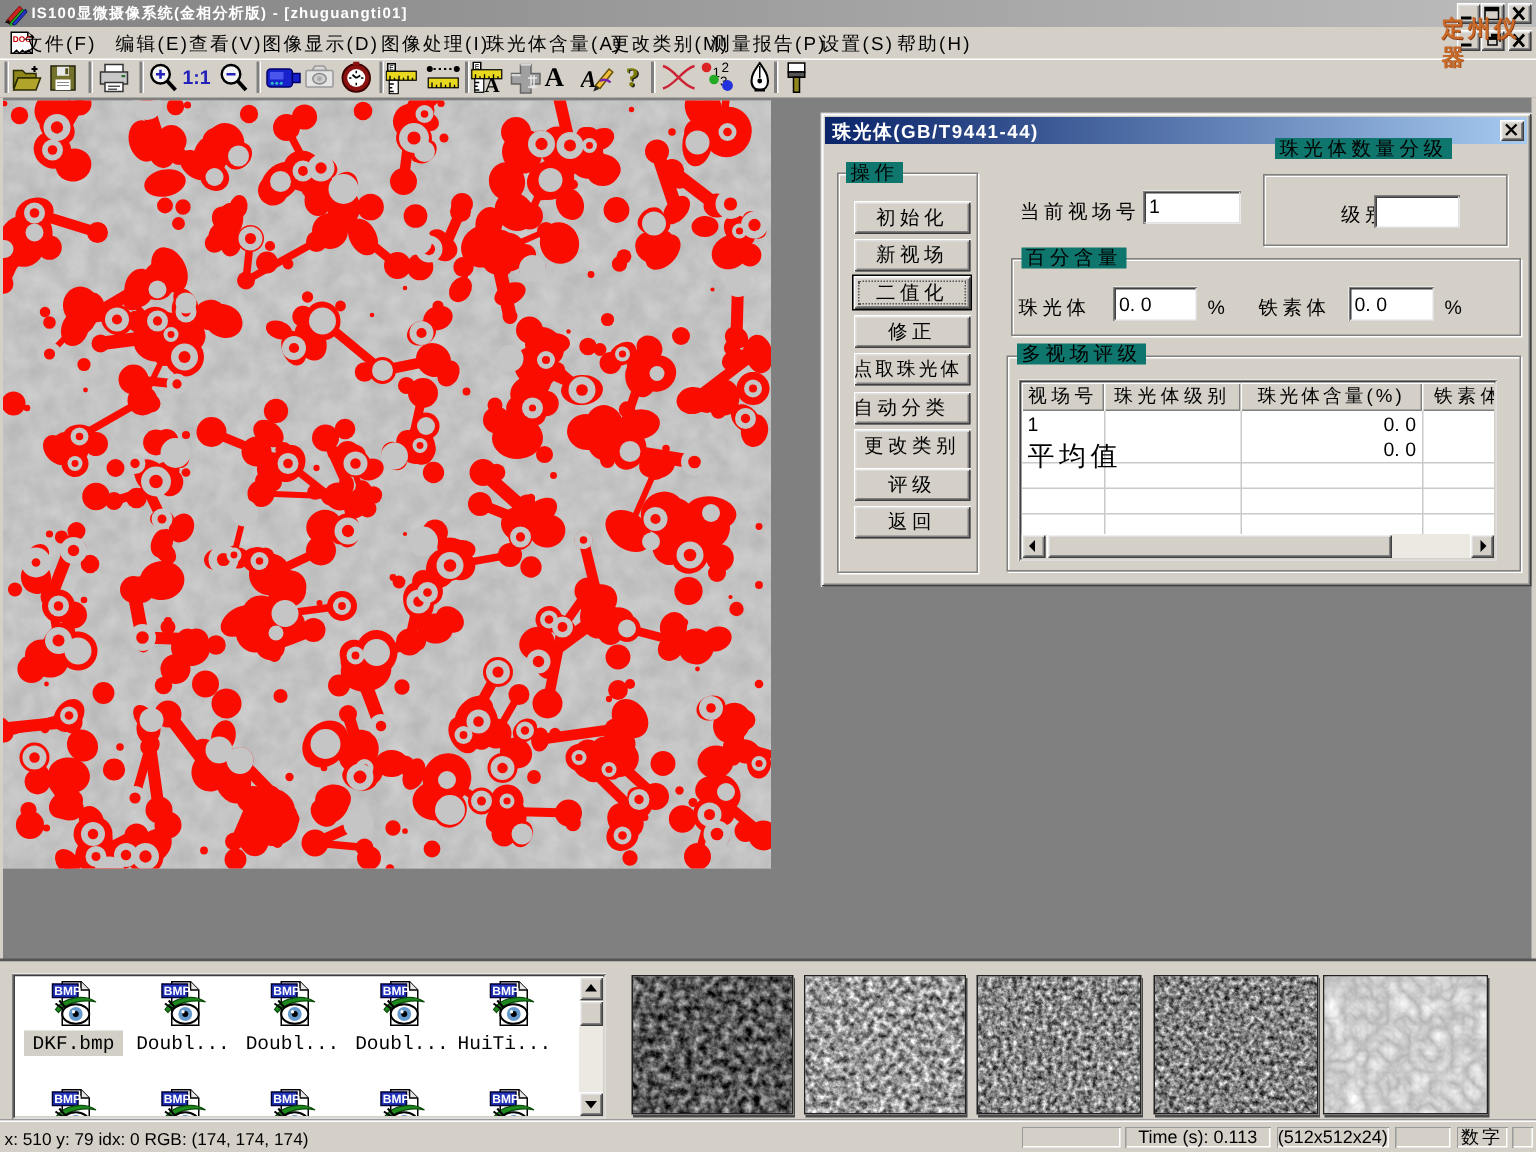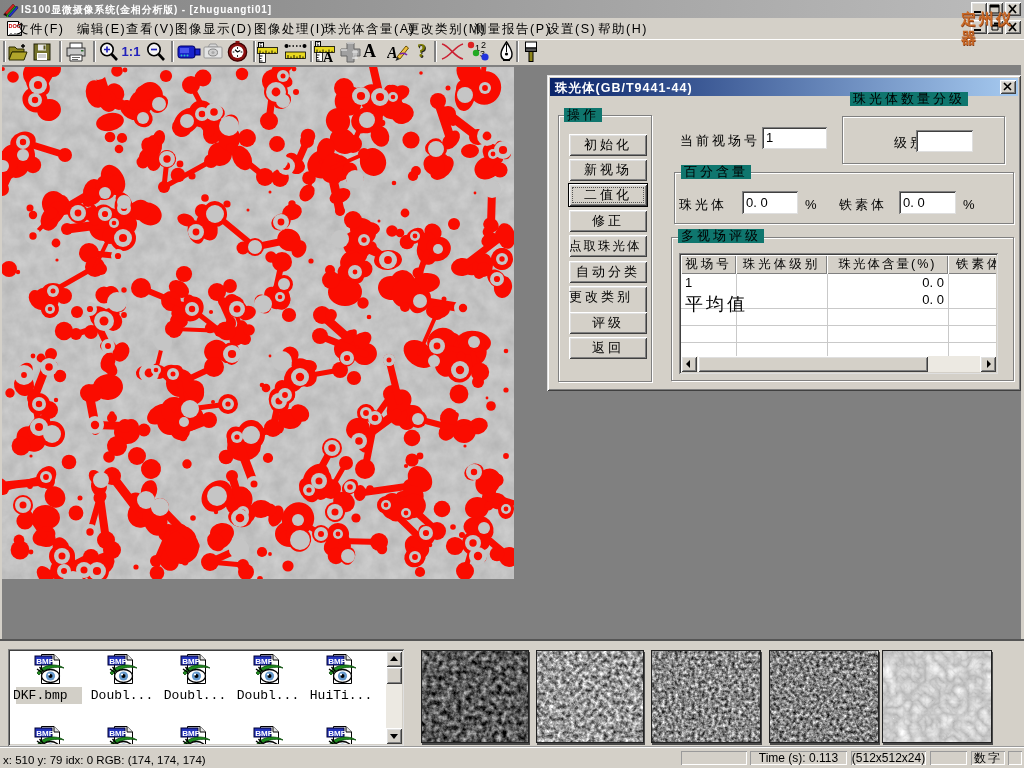--- a/index.html
+++ b/index.html
@@ -1187,22 +1187,22 @@
       <path d="M4,3 L11,10 M11,3 L4,10" stroke="#000" stroke-width="1.6"></path>
     </svg></div>
 
 <div class="abs grp" style="left:558px;top:115px;width:92px;height:265px"></div>
 <div class="abs glab ctext ls3" style="left:564px;top:108px">操作</div>
 <div class="abs btn ctext ls3" style="left:569px;top:134px;width:78px;height:22px;text-align:center;line-height:22px">初始化</div>
 <div class="abs btn ctext ls3" style="left:569px;top:159px;width:78px;height:22px;text-align:center;line-height:22px">新视场</div>
 <div class="abs btn ctext ls3" style="left:569px;top:184px;width:78px;height:22px;text-align:center;line-height:22px;outline:1px solid #000">二值化<div style="position:absolute;left:3px;top:3px;right:3px;bottom:3px;border:1px dotted #555"></div></div>
 <div class="abs btn ctext ls3" style="left:569px;top:210px;width:78px;height:22px;text-align:center;line-height:22px">修正</div>
 <div class="abs btn" style="left:569px;top:235px;width:78px;height:22px;text-align:left;line-height:22px;font-size:12.5px;letter-spacing:2px">点取珠光体</div>
-<div class="abs btn ctext ls3" style="left:569px;top:261px;width:78px;height:22px;text-align:center;line-height:22px">自动分类</div>
-<div class="abs btn ctext ls3" style="left:569px;top:286px;width:78px;height:32px;line-height:22px">更改类别</div>
+<div class="abs btn ctext ls3" style="left:569px;top:261px;width:78px;height:22px;text-align:left;line-height:22px">自动分类</div>
+<div class="abs btn ctext ls3" style="left:569px;top:286px;width:78px;height:32px;text-align:center;line-height:22px">更改类别</div>
 <div class="abs btn ctext ls3" style="left:569px;top:312px;width:78px;height:22px;text-align:center;line-height:22px">评级</div>
 <div class="abs btn ctext ls3" style="left:569px;top:337px;width:78px;height:22px;text-align:center;line-height:22px">返回</div>
 
 <div class="abs ctext ls3" style="left:680px;top:132px">当前视场号</div>
 <div class="abs sunk ctext" style="left:762px;top:127px;width:65px;height:22px;line-height:22px;padding-left:4px;box-sizing:border-box">1</div>
 <div class="abs grp" style="left:842px;top:116px;width:161px;height:46px"></div>
 <div class="abs glab ctext ls3" style="left:850px;top:92px">珠光体数量分级</div>
 <div class="abs ctext ls3" style="left:894px;top:134px">级别</div>
 <div class="abs sunk" style="left:916px;top:130px;width:57px;height:22px"></div>
 
@@ -1362,25 +1362,25 @@
 <rect x="3" y="4" width="17" height="9" fill="#2233bb" stroke="#000033"></rect>
 <text x="4.2" y="11.5" font-size="8" font-weight="bold" fill="#fff" font-family="Liberation Sans">BMP</text>
 <path d="M5,21 C11,12 25,11 32,16 C25,14 12,16 7,23 Z" fill="#1e8a1e" stroke="#0a4a0a" stroke-width="0.8"></path>
 <path d="M10,20.5 l-5,-3.5 M11.5,19.5 l-4,-4.5" stroke="#000" stroke-width="1.4"></path>
 <ellipse cx="18.5" cy="24" rx="9" ry="6.5" fill="#fff" stroke="#000" stroke-width="1.3"></ellipse>
 <circle cx="18.5" cy="24" r="4.6" fill="#6699cc"></circle>
 <circle cx="18.5" cy="24" r="2" fill="#000"></circle>
 <circle cx="17" cy="22.5" r="1.1" fill="#fff"></circle>
 </svg>
   <div style="position:absolute;left:6px;top:36px;width:66px;height:17px;background:#d2cfc7"></div>
-  <div style="position:absolute;left:3px;top:37px;width:72px;text-align:left;font-family:'Liberation Mono';font-size:13px;white-space:nowrap">DKF.bmp</div>
+  <div style="position:absolute;left:3px;top:37px;width:72px;text-align:center;font-family:'Liberation Mono';font-size:13px;white-space:nowrap">DKF.bmp</div>
     <div style="position:absolute;left:76px;top:37px;width:72px;text-align:center;font-family:'Liberation Mono';font-size:13px;white-space:nowrap">Doubl...</div>
     <div style="position:absolute;left:149px;top:37px;width:72px;text-align:center;font-family:'Liberation Mono';font-size:13px;white-space:nowrap">Doubl...</div>
     <div style="position:absolute;left:222px;top:37px;width:72px;text-align:center;font-family:'Liberation Mono';font-size:13px;white-space:nowrap">Doubl...</div>
-    <div style="position:absolute;left:295px;top:37px;width:72px;text-align:center;font-family:'Liberation Mono';font-size:13px;white-space:nowrap">HuiTi...</div>
+    <div style="position:absolute;left:295px;top:37px;width:72px;font-family:'Liberation Mono';font-size:13px;white-space:nowrap">HuiTi...</div>
 </div>
 
 <div class="abs" style="left:386px;top:651px;width:16px;height:93px;background:#ece9e2"></div>
 <div class="abs btn" style="left:386px;top:651px;width:16px;height:16px"><svg width="16" height="16">
       <path d="M4,10 L8,5 L12,10 Z" fill="#000"></path>
     </svg></div>
 <div class="abs btn" style="left:386px;top:667px;width:16px;height:17px"></div>
 <div class="abs btn" style="left:386px;top:728px;width:16px;height:16px"><svg width="16" height="16">
       <path d="M4,6 L8,11 L12,6 Z" fill="#000"></path>
     </svg></div>

